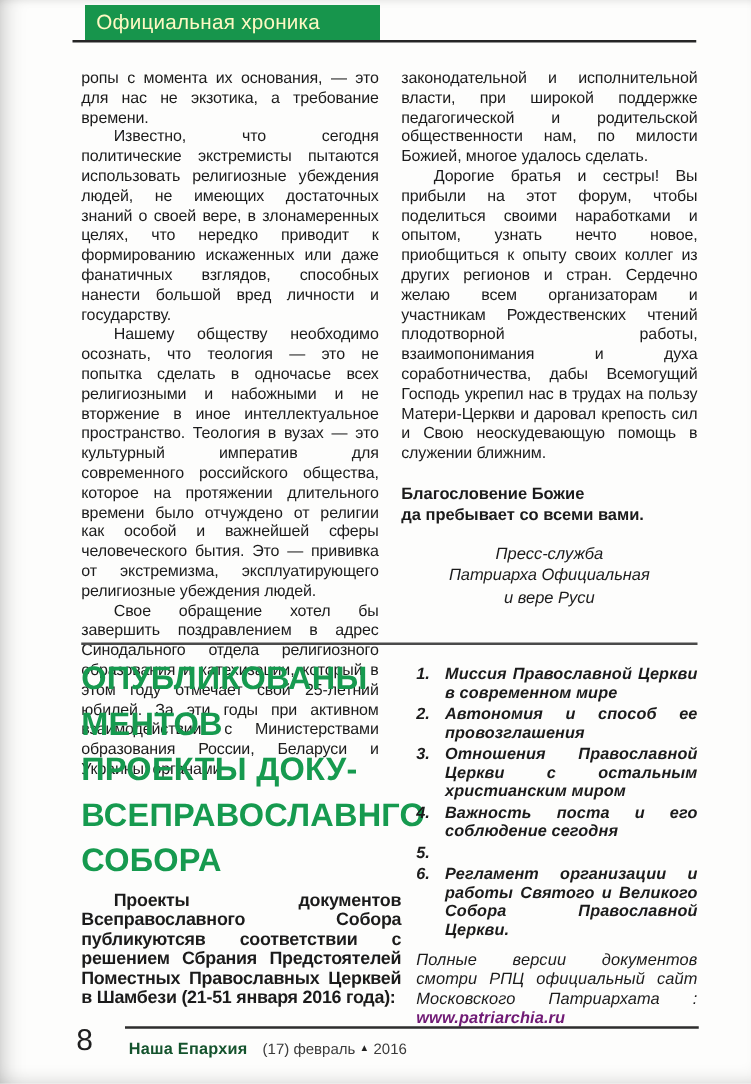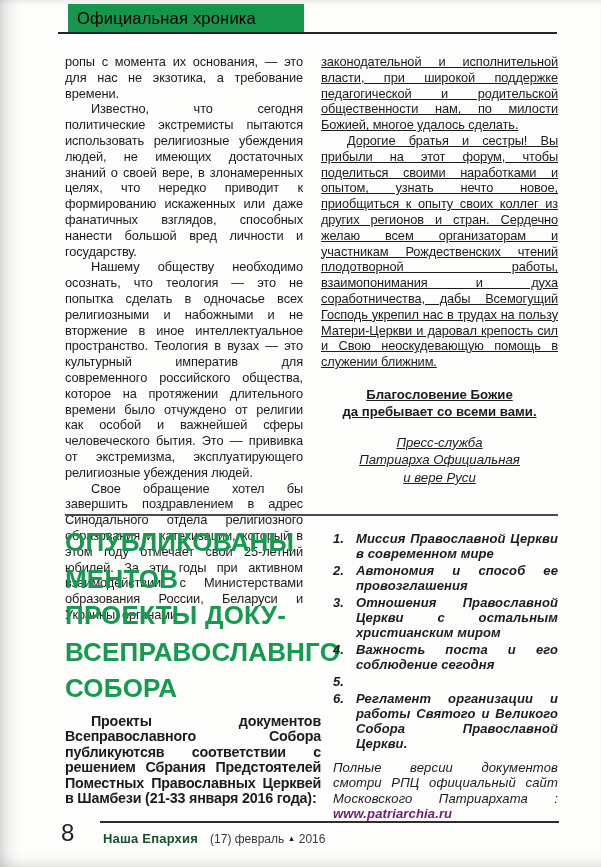--- a/index.html
+++ b/index.html
@@ -10,34 +10,34 @@
     color:#1b1b1b;
     overflow:hidden;
     box-shadow: inset 14px 0 20px -14px rgba(0,0,0,.28),
                 inset 0 -12px 16px -12px rgba(0,0,0,.16),
                 inset 0 5px 7px -5px rgba(0,0,0,.10);
   }
 
   
   .chapter-bar {
     position:absolute; left:68px; top:4px; width:236px; height:28px;
-    background:#17954C; color:#000000;
+    background:#17954C; color:#fef9c3;
     font-size:16.5px; line-height:28px; padding-left:9px; box-sizing:border-box;
     letter-spacing:.2px;
   }
   .header-rule { position:absolute; left:58px; top:32px; width:499px; height:2px; background:#262626; }
 
   
   .col { position:absolute; text-align:justify; }
   .upper-left  { left:65px;  top:54px; width:238px; }
-  .upper-right { left:321px; top:54px; width:237px;text-decoration:underline; }
+  .upper-right { left:321px; top:54px; width:237px; }
   p.body { margin:0; font-size:12.8px; line-height:15.8px; letter-spacing:-0.1px; }
   p.ind  { text-indent:26px; }
 
-  .blessing  { margin-top:16px; text-align:center; font-weight:bold; font-size:13.2px; line-height:17px; }
+  .blessing  { margin-top:16px; font-weight:bold; font-size:13.2px; line-height:17px; }
   .signature { margin-top:14px; text-align:center; font-style:italic; font-size:13.2px; line-height:17.5px; }
 
   .section-rule { position:absolute; left:65px; top:514px; width:493px; height:2px; background:#4a4a4a; }
 
   
   .lower-left { left:65px; top:524px; width:256px; }
   .headline { margin:0; color:#169A4F; font-size:26px; line-height:36.5px; font-weight:bold; text-align:left; letter-spacing:.2px; }
   .headline div { white-space:nowrap; }
   .lead {
     margin:7px 0 0 0; font-weight:bold; font-size:14.3px; line-height:15.6px;
@@ -95,21 +95,21 @@
   <div class="section-rule"></div>
 
   <div class="col lower-left">
     <h1 class="headline">
       <div>ОПУБЛИКОВАНЫ</div>
       <div>МЕНТОВ</div>
       <div>ПРОЕКТЫ ДОКУ-</div>
       <div>ВСЕПРАВОСЛАВНГО</div>
       <div>СОБОРА</div>
     </h1>
-    <p class="lead">Проекты документов Всеправославного Собора публикуютсяв соответствии с решением Сбрания Предстоятелей Поместных Православных Церквей в Шамбези (21-33 января 2016 года):</p>
+    <p class="lead">Проекты документов Всеправославного Собора публикуютсяв соответствии с решением Сбрания Предстоятелей Поместных Православных Церквей в Шамбези (21-51 января 2016 года):</p>
   </div>
 
   <div class="col lower-right">
     <ol class="docs">
       <li>
         <span class="num">1.</span>
         <span class="txt">Миссия Православной Церкви в современном мире</span>
       </li>
       <li>
         <span class="num">2.</span>

